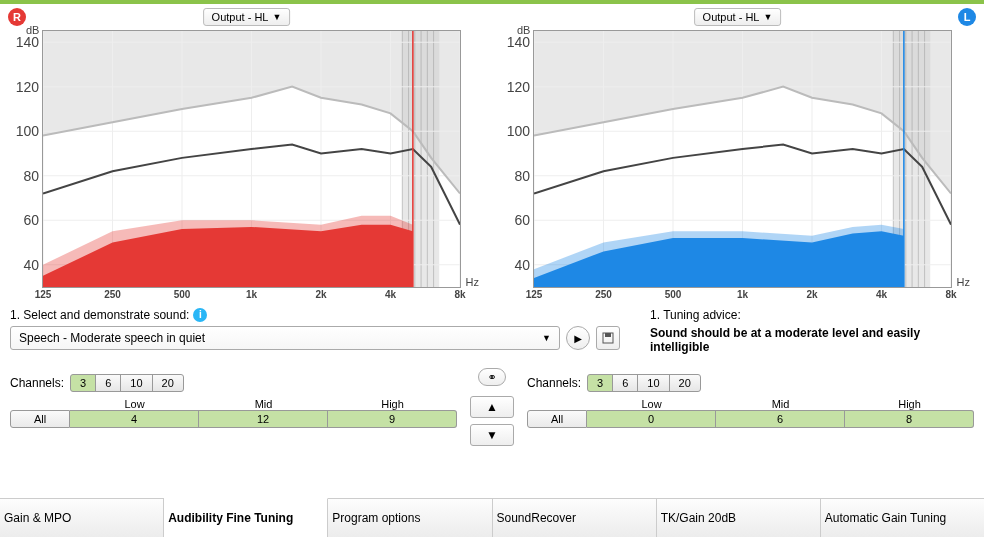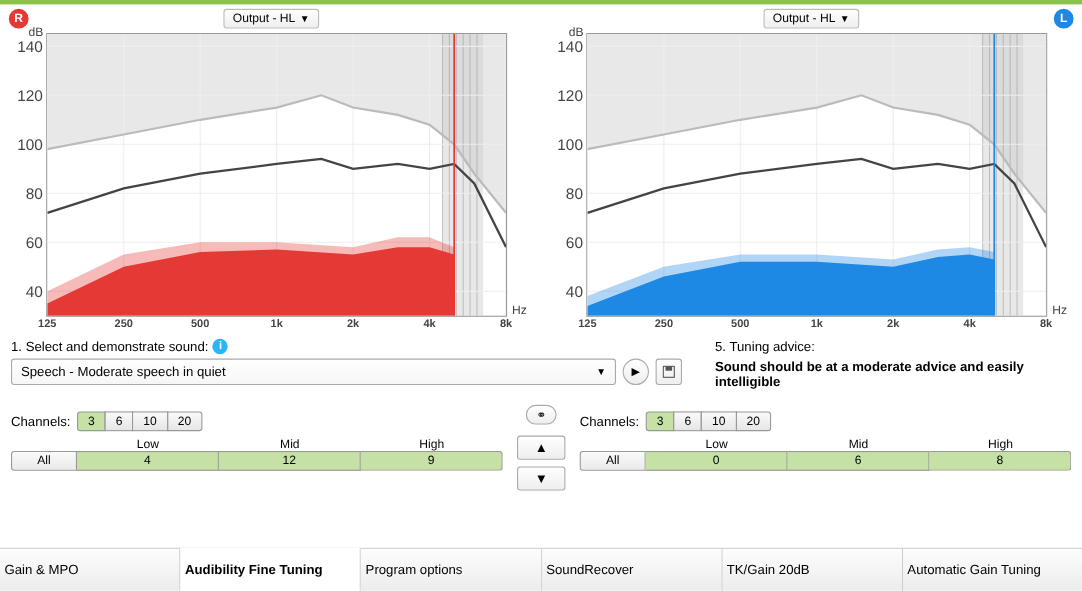--- a/index.html
+++ b/index.html
@@ -211,22 +211,22 @@
         </div>
         <div class="square-btn">
           <svg width="12" height="12" viewBox="0 0 12 12">
               <rect x="1" y="1" width="10" height="10" fill="none" stroke="#555"></rect>
               <rect x="3" y="1" width="6" height="4" fill="#555"></rect>
             </svg>
         </div>
       </div>
     </div>
     <div class="col-right">
-      <div style="margin-bottom:4px">5. Tuning advice:</div>
-      <div class="advice-bold">Sound should be at a moderate advice and easily intelligible</div>
+      <div style="margin-bottom:4px">1. Tuning advice:</div>
+      <div class="advice-bold">Sound should be at a moderate level and easily intelligible</div>
     </div>
   </div>
 
   <div class="channels-section">
     <div class="link-icon">
       <span>⚭</span>
     </div>
     <div class="center-arrows">
       <div class="arrow-btn">
           <span>▲</span>

